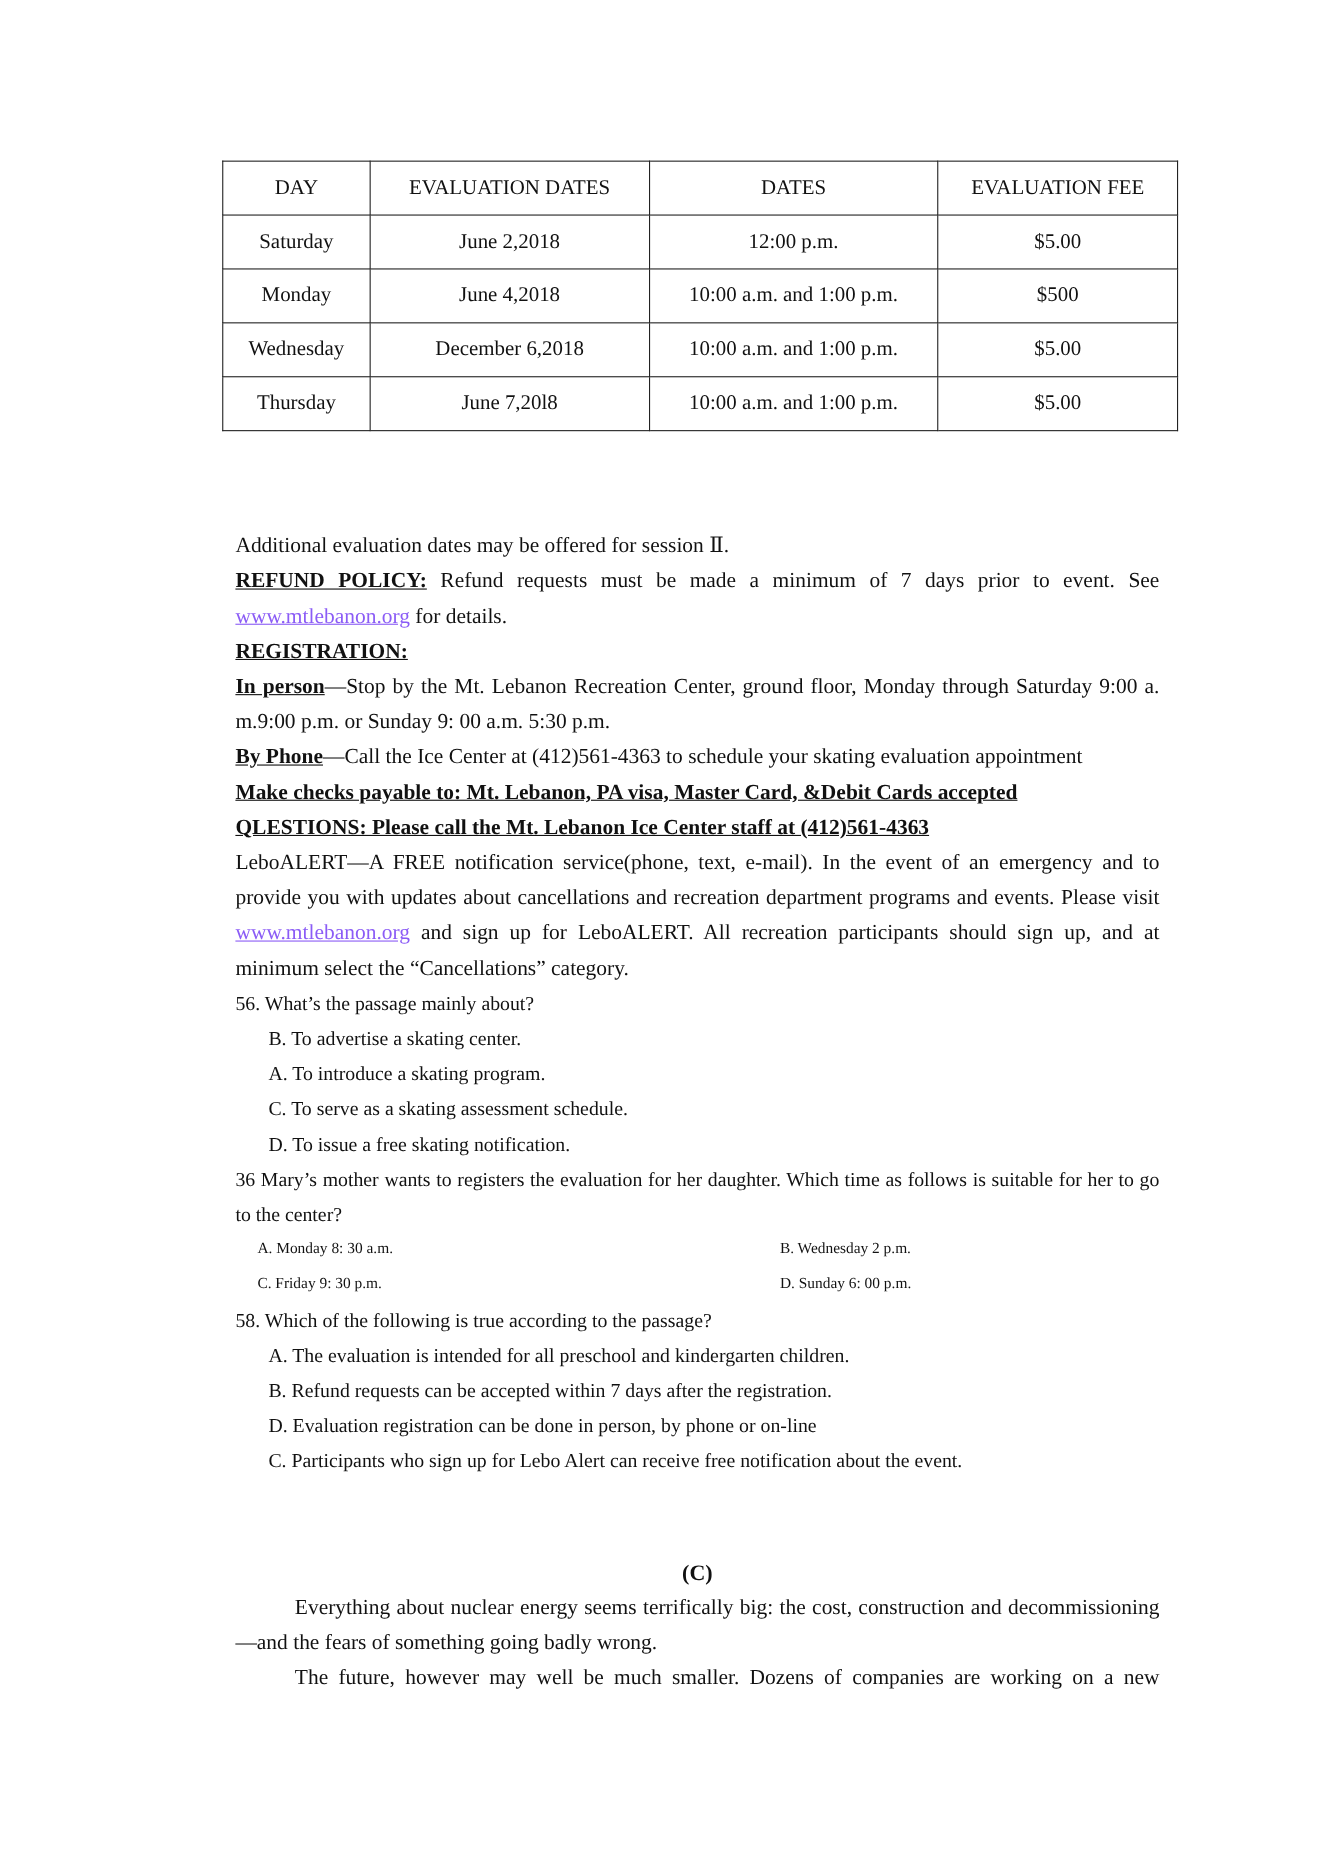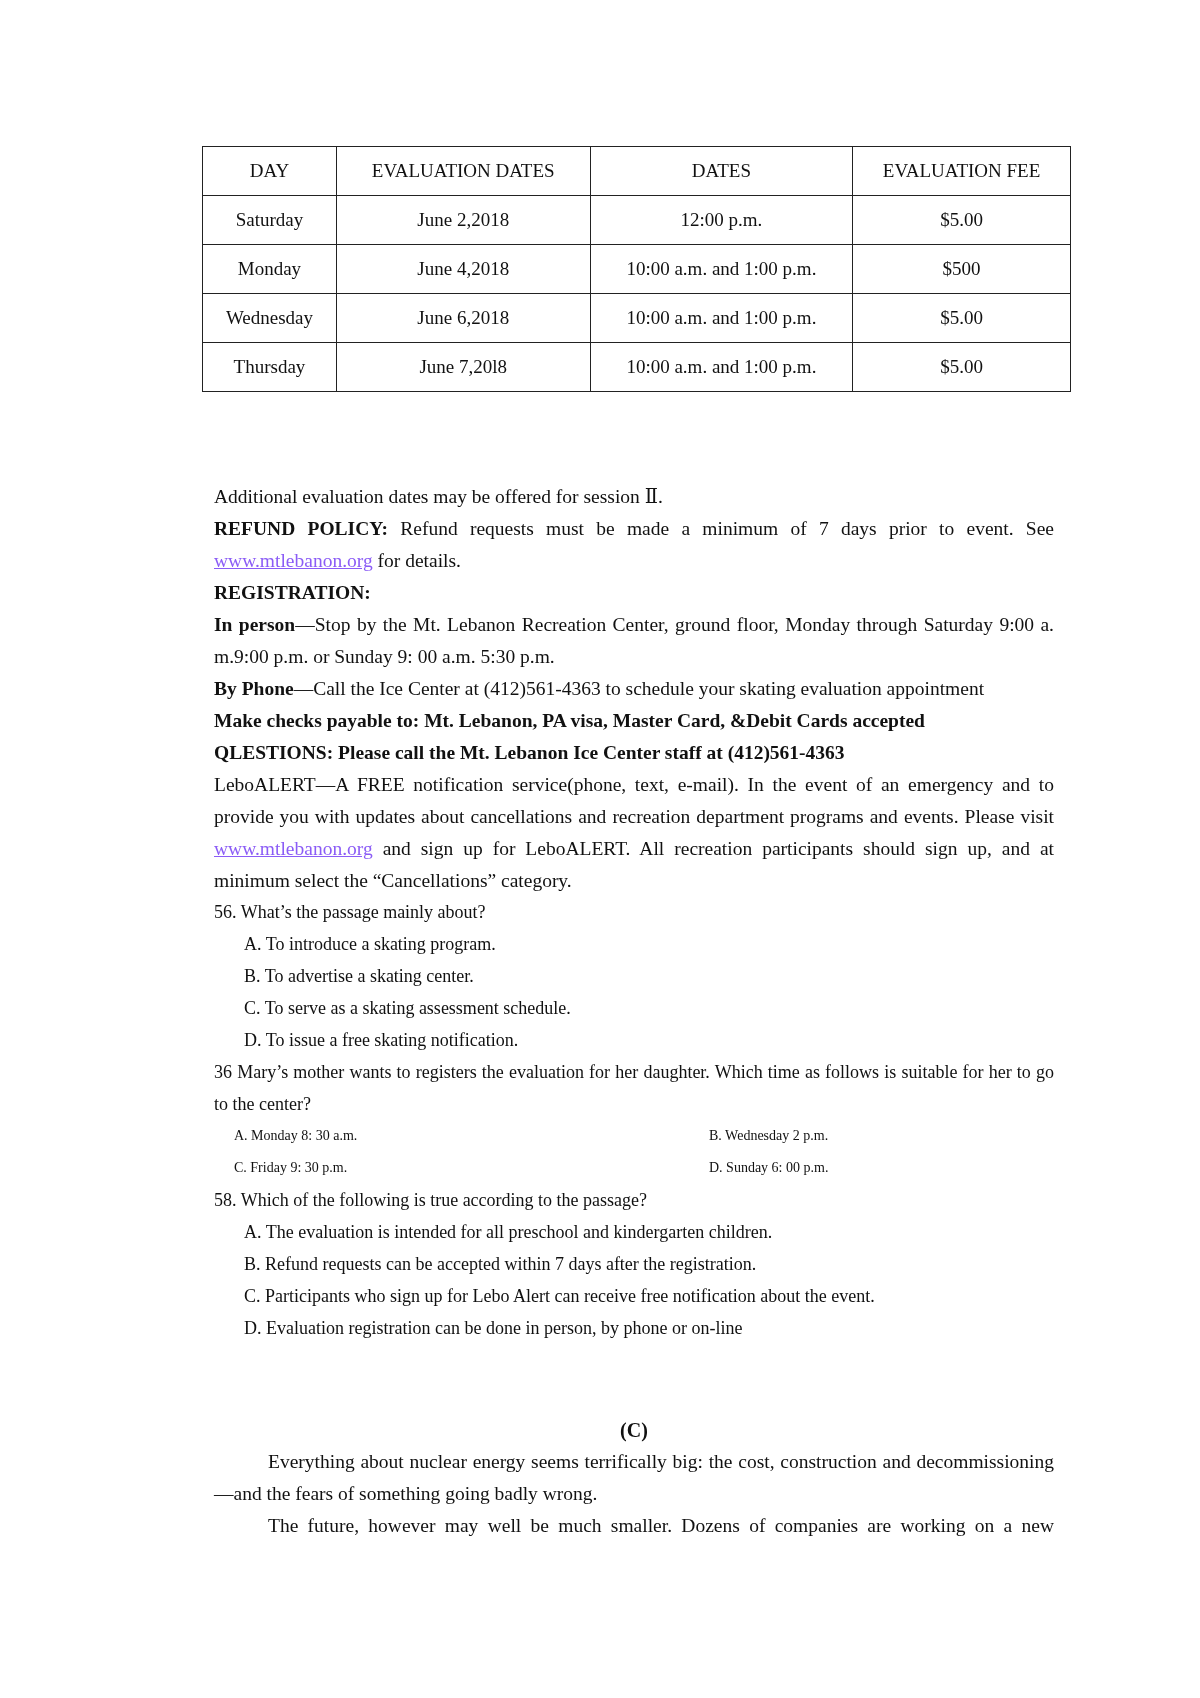--- a/index.html
+++ b/index.html
@@ -20,21 +20,21 @@
   }
   table.sched col.c1 { width: 134px; }
   table.sched col.c2 { width: 254px; }
   table.sched col.c3 { width: 263px; }
   table.sched col.c4 { width: 218px; }
   .body-text {
     position: absolute; left: 182px; width: 840px;
     font-size: 19.5px; line-height: 32px;
   }
   .p { margin: 0; text-align: justify; }
-  .b { font-weight: bold; }
+  .b { font-weight: bold; text-decoration: underline; }
   a.link { color: #8b5cf6; text-decoration: underline; }
   .q { margin: 0; font-size: 18px; line-height: 32px; }
   .opt { margin: 0 0 0 30px; font-size: 18px; line-height: 32px; }
   .opt2 { display: flex; margin-left: 20px; font-size: 14px; line-height: 32px; }
   .opt2 span:first-child { width: 475px; }
   .section-title { text-align: center; font-weight: bold; font-size: 20px; margin: 0; line-height: 32px; }
   .indent { text-indent: 54px; }
 </style>
 </head>
 <body>
@@ -62,21 +62,21 @@
         <td>$5.00</td>
       </tr>
       <tr>
         <td>Monday</td>
         <td>June 4,2018</td>
         <td>10:00 a.m. and 1:00 p.m.</td>
         <td>$500</td>
       </tr>
       <tr>
         <td>Wednesday</td>
-        <td>June 6,2018</td>
+        <td>December 6,2018</td>
         <td>10:00 a.m. and 1:00 p.m.</td>
         <td>$5.00</td>
       </tr>
       <tr>
         <td>Thursday</td>
         <td>June 7,20l8</td>
         <td>10:00 a.m. and 1:00 p.m.</td>
         <td>$5.00</td>
       </tr>
     </tbody>
@@ -88,38 +88,38 @@
     <p class="p b">REGISTRATION:</p>
     <p class="p"><span class="b">In person</span><span>—Stop by the Mt. Lebanon Recreation Center, ground floor, Monday through Saturday 9:00 a. m.9:00 p.m. or Sunday 9: 00 a.m. 5:30 p.m.</span></p>
     <p class="p"><span class="b">By Phone</span><span>—Call the Ice Center at (412)561-4363 to schedule your skating evaluation appointment</span></p>
     <p class="p b">Make checks payable to: Mt. Lebanon, PA visa, Master Card, &amp;Debit Cards accepted</p>
     <p class="p b">QLESTIONS: Please call the Mt. Lebanon Ice Center staff at (412)561-4363</p>
     <p class="p"><span>LeboALERT—A FREE notification service(phone, text, e-mail). In the event of an emergency and to provide you with updates about cancellations and recreation department programs and events. Please visit </span><a class="link">www.mtlebanon.org</a><span> and sign up for LeboALERT. All recreation participants should sign up, and at minimum select the “Cancellations” category.</span></p>
   </div>
 
   <div class="body-text" style="top:896px;">
     <p class="q">56. What’s the passage mainly about?</p>
+    <p class="opt">B. To advertise a skating center.</p>
     <p class="opt">A. To introduce a skating program.</p>
-    <p class="opt">B. To advertise a skating center.</p>
     <p class="opt">C. To serve as a skating assessment schedule.</p>
     <p class="opt">D. To issue a free skating notification.</p>
     <p class="q" style="text-align:justify;">36   Mary’s mother wants to registers the evaluation for her daughter. Which time as follows is suitable for her to go to the center?</p>
     <div class="opt2">
       <span>A. Monday 8: 30 a.m.</span>
       <span>B. Wednesday 2 p.m.</span>
     </div>
     <div class="opt2">
       <span>C. Friday 9: 30 p.m.</span>
       <span>D. Sunday 6: 00 p.m.</span>
     </div>
     <p class="q">58. Which of the following is true according to the passage?</p>
     <p class="opt">A. The evaluation is intended for all preschool and kindergarten children.</p>
     <p class="opt">B. Refund requests can be accepted within 7 days after the registration.</p>
+    <p class="opt">D. Evaluation registration can be done in person, by phone or on-line</p>
     <p class="opt">C. Participants who sign up for Lebo Alert can receive free notification about the event.</p>
-    <p class="opt">D. Evaluation registration can be done in person, by phone or on-line</p>
   </div>
 
   <div class="body-text" style="top:1414px;">
     <p class="section-title">(C)</p>
     <p class="p indent">Everything about nuclear energy seems terrifically big: the cost, construction and decommissioning—and the fears of something going badly wrong.</p>
     <p class="p indent" style="text-align-last:justify;">The future, however may well be much smaller. Dozens of companies are working on a new</p>
   </div>
 
 </div>
 

